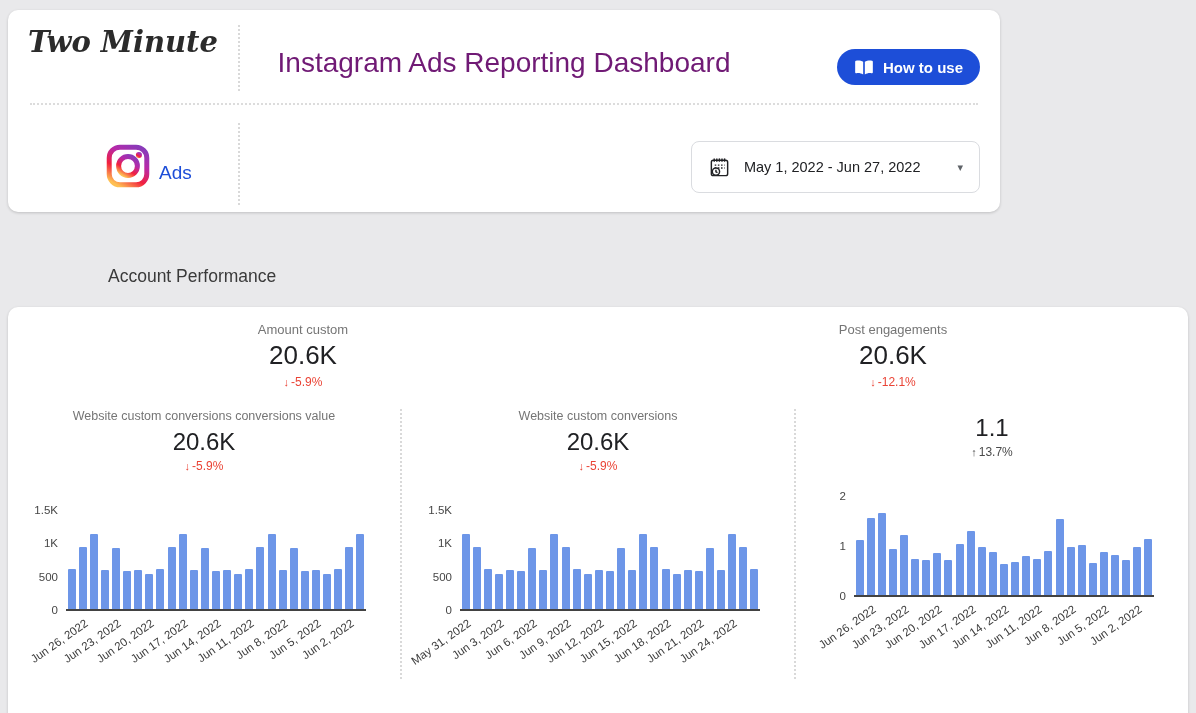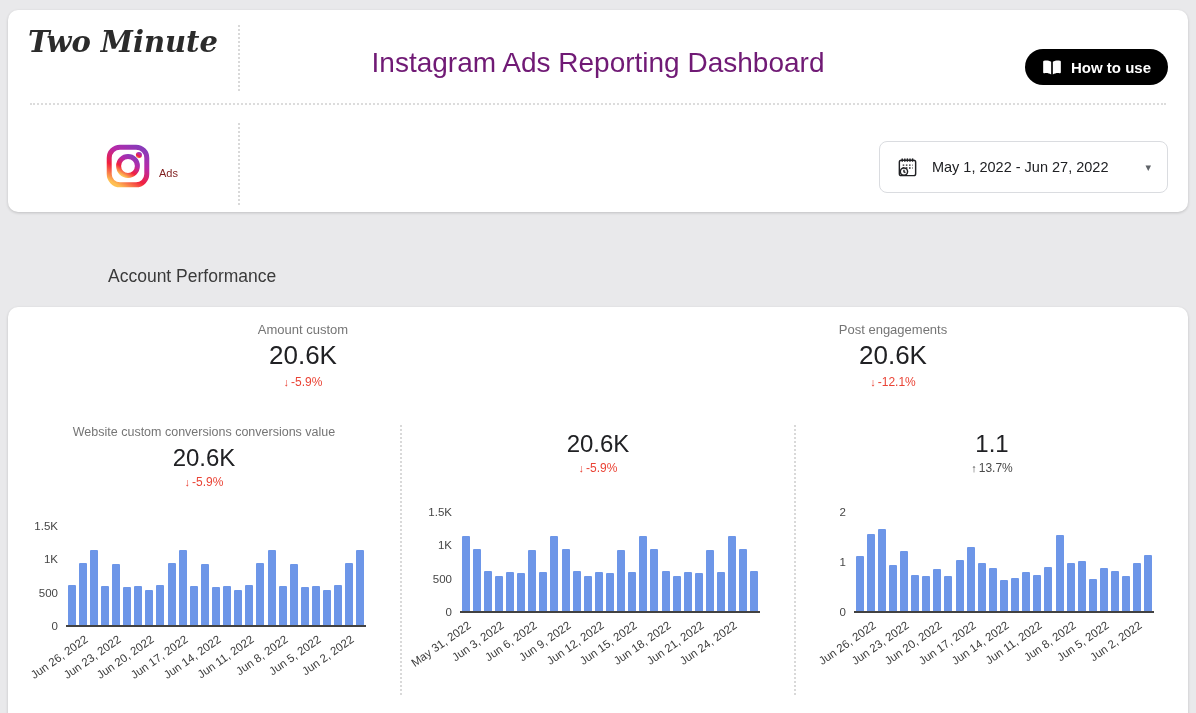--- a/index.html
+++ b/index.html
@@ -2,56 +2,56 @@
 <html><head>
 <meta charset="utf-8">
 <style>
   * { margin:0; padding:0; box-sizing:border-box; }
   html,body { width:1196px; height:713px; overflow:hidden; background:#e9e9eb;
               font-family:"Liberation Sans", sans-serif; }
   .card { position:absolute; background:#fff; border-radius:10px;
           box-shadow:0 1px 3px rgba(0,0,0,.18); }
 
   
-  #header-card { left:8px; top:10px; width:1180px; height:202px; }
+  #header-card { left:8px; top:10px; width:992px; height:202px; }
   .logo-block { position:absolute; left:0; top:16px; width:230px; text-align:center; color:#2b2b2b; }
   .logo-script { font-family:"DejaVu Serif", serif; font-style:italic; font-weight:700;
                  font-size:29px; line-height:32px; }
   .logo-caps { font-size:18px; font-weight:800; letter-spacing:3px; margin-top:-2px; }
   .vdots { position:absolute; border-left:2px dotted #d9d9d9; }
   #vdiv-top { left:230px; top:15px; height:66px; }
   #vdiv-bottom { left:230px; top:113px; height:82px; }
   .page-title { position:absolute; left:180px; right:180px; top:37px; text-align:center;
                 font-size:28px; color:#701a75; }
   .howto-btn { position:absolute; right:20px; top:39px; height:36px; padding:0 17px;
                display:flex; align-items:center; gap:9px; border:none; border-radius:18px;
                color:#fff; font-size:15px; font-weight:bold; cursor:pointer; }
   .hdots { position:absolute; left:22px; right:22px; border-top:2px dotted #dcdcdc; }
   #hdiv-header { top:93px; }
   .ig-wrap { position:absolute; left:97px; top:133px; display:flex; align-items:center; gap:8px; }
-  .ig-label { font-size:11px; color:#7f1d1d; padding-top:14px; }
+  .ig-label { font-size:19px; color:#1d4ed8; padding-top:14px; }
   .datebox { position:absolute; right:20px; top:131px; height:52px; min-width:268px;
              border:1px solid #dadce0; border-radius:8px; background:#fff;
              display:flex; align-items:center; gap:13px; padding:0 16px; cursor:pointer; }
   .date-text { font-size:14.5px; color:#202124; }
   .caret { font-size:11px; color:#5f6368; margin-left:24px; }
 
   
   .section-title { position:absolute; left:108px; top:266px; font-size:17.5px; color:#3a3a3a; }
 
   
   #main-card { left:8px; top:307px; width:1180px; height:440px; overflow:hidden; padding-top:15px; }
   .kpi-row { display:flex; }
   .kpi { flex:1; text-align:center; }
   .kpi-label { font-size:13px; color:#757575; }
   .kpi-value { font-size:26px; color:#202124; margin-top:3px; }
   .kpi-delta { font-size:12px; margin-top:4px; }
   .arrow { font-size:11px; font-weight:bold; margin-right:2px; }
 
-  .charts-row { display:flex; margin-top:36px; }
+  .charts-row { display:flex; margin-top:20px; }
   .chart-panel { flex:1; text-align:center; }
   .chart-panel + .chart-panel { border-left:2px dotted #d9d9d9; }
   .chart-title { font-size:12.5px; color:#757575; }
   .chart-value { font-size:24px; color:#202124; margin-top:5px; }
   .chart-delta { font-size:12px; margin-top:3px; }
   .chart-block { position:relative; margin-top:38px; height:168px; text-align:left; }
   .plot { position:absolute; left:58px; top:0; width:300px; height:100px;
           border-bottom:2px solid #424242; }
   .bar { position:absolute; bottom:0; width:8px; border-radius:1px 1px 0 0; }
   .ytick { position:absolute; left:-52px; width:44px; text-align:right;
@@ -65,21 +65,21 @@
 <div class="card" id="header-card">
 
   <div class="logo-block">
     <div class="logo-script">Two Minute</div>
   </div>
 
   <div class="vdots" id="vdiv-top"></div>
 
   <div class="page-title">Instagram Ads Reporting Dashboard</div>
 
-  <button class="howto-btn" style="background: #000000;">
+  <button class="howto-btn" style="background: #1d4ed8;">
     <span style="display:flex;">
       <svg width="20" height="17" viewBox="0 0 24 20" fill="#ffffff">
         <path d="M11 3.2C8.6 1.7 5.5 1.2 2.4 1.8c-.6.1-1 .6-1 1.2v12.6c0 .8.8 1.4 1.6 1.2 2.7-.5 5.5 0 8 1.7V3.2z"></path>
         <path d="M13 3.2c2.4-1.5 5.5-2 8.6-1.4.6.1 1 .6 1 1.2v12.6c0 .8-.8 1.4-1.6 1.2-2.7-.5-5.5 0-8 1.7V3.2z"></path>
       </svg>
     </span>
     <span>How to use</span>
   </button>
 
   <div class="hdots" id="hdiv-header"></div>
@@ -194,20 +194,21 @@
             <div class="xtick" style="left: 62px;">Jun 14, 2022</div>
             <div class="xtick" style="left: 95.3px;">Jun 11, 2022</div>
             <div class="xtick" style="left: 128.7px;">Jun 8, 2022</div>
             <div class="xtick" style="left: 162px;">Jun 5, 2022</div>
             <div class="xtick" style="left: 195.3px;">Jun 2, 2022</div>
           </div>
         </div>
     </div>
 
     <div class="chart-panel">
+      <div class="chart-title">Website custom conversions</div>
       <div class="chart-value">20.6K</div>
       <div class="chart-delta" style="color: rgb(234, 67, 53);">
         <span class="arrow">↓</span><span>-5.9%</span>
       </div>
       <div class="chart-block">
           <div class="plot">
             <div class="bar" style="left: 1.6px; height: 74.7px; background: rgb(109, 150, 232);"></div>
             <div class="bar" style="left: 12.7px; height: 62px; background: rgb(109, 150, 232);"></div>
             <div class="bar" style="left: 23.8px; height: 40.3px; background: rgb(109, 150, 232);"></div>
             <div class="bar" style="left: 34.9px; height: 35.3px; background: rgb(109, 150, 232);"></div>

